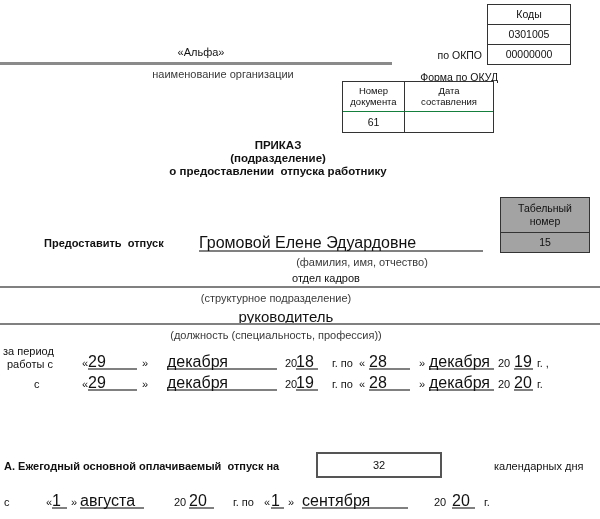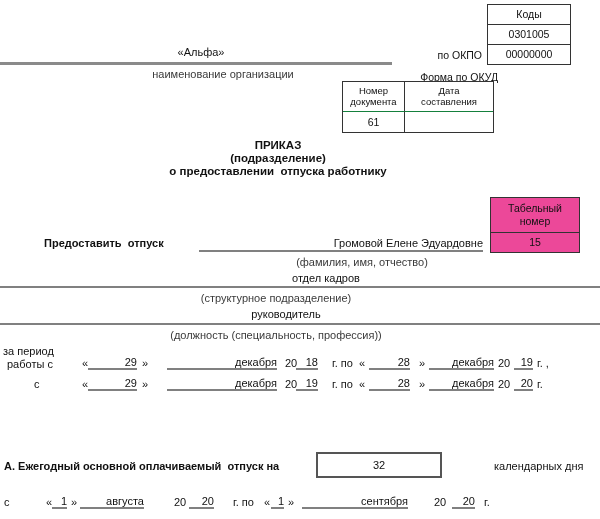--- a/index.html
+++ b/index.html
@@ -4,41 +4,41 @@
 <style>
   html,body{margin:0;padding:0;background:#fff;}
   .page{position:relative;width:600px;height:519px;background:#fff;overflow:hidden;
         font-family:"Liberation Sans", sans-serif;color:#111;}
   .abs{position:absolute;}
   .b{font-weight:bold;}
   .pre{white-space:pre;}
   .cx{position:absolute;transform:translateX(-50%);white-space:pre;}
   .cap{font-size:11px;color:#3a3a3a;white-space:nowrap;padding-left:42px;}
   .rt{position:absolute;font-size:11px;line-height:13px;white-space:pre;}
-  .useg{position:absolute;border-bottom:2px solid #808080;text-align:right;
-        font-size:11px;line-height:12px;height:12px;white-space:nowrap;}
+  .useg{position:absolute;border-bottom:2px solid #808080;text-align:left;
+        font-size:16px;line-height:12px;height:12px;white-space:nowrap;}
   .hline{position:absolute;height:3px;background:#8a8a8a;}
   .hline2{position:absolute;height:2px;background:#808080;}
   
   .kstack{position:absolute;left:487px;top:4px;width:84px;border-radius:17px;}
   .kcell{height:19px;border:1px solid #333;margin-top:-1px;text-align:center;
          font-size:10.5px;line-height:19px;background:#fff;}
   .kcell:first-child{margin-top:0;}
   .rlabel{position:absolute;width:182px;text-align:right;font-size:10.5px;line-height:12px;}
   
   .dtable{position:absolute;left:342px;top:81px;border:1px solid #333;display:grid;
           grid-template-columns:62px 88px;background:#fff;}
   .dth{font-size:9.5px;line-height:11px;text-align:center;border-bottom:1px solid #15803d;
        box-sizing:border-box;height:30px;padding-top:3px;}
   .dth.c1{border-right:1px solid #333;padding-left:4px;padding-right:4px;}
   .dth.c2{padding-left:10px;padding-right:10px;}
   .dtd{font-size:10.5px;line-height:20px;height:20px;text-align:center;}
   .dtd.c1{border-right:1px solid #333;}
   
-  .tbox{position:absolute;left:490px;top:197px;width:88px;border:1px solid #333;background:#ec4899;}
+  .tbox{position:absolute;left:500px;top:197px;width:88px;border:1px solid #333;background:#a3a3a3;}
   .thead{box-sizing:border-box;height:35px;border-bottom:1px solid #333;text-align:center;
          font-size:10.5px;line-height:13px;padding:4px 12px 0 12px;}
   .tval{height:19px;line-height:19px;text-align:center;font-size:10.5px;}
   
   .abox{position:absolute;left:316px;top:452px;width:122px;height:22px;border:2px solid #555;
         text-align:center;font-size:11px;line-height:22px;background:#fff;}
 </style>
 </head>
 <body>
 
@@ -72,21 +72,21 @@
   </div>
 
   <div class="abs b pre" style="left:44px;top:237px;font-size:11px;">Предоставить  отпуск</div>
   <div class="useg" style="left:199px;top:236px;width:284px;height:14px;line-height:14px;">Громовой Елене Эдуардовне</div>
   <div class="cx cap" style="left:341px;top:256px;">(фамилия, имя, отчество)</div>
 
   <div class="cx" style="left:292px;top:272px;font-size:11px;margin-left:34px;">отдел кадров</div>
   <div class="hline2" style="left:0;top:286px;width:600px;"></div>
   <div class="cx cap" style="left:255px;top:292px;">(структурное подразделение)</div>
 
-  <div class="cx" style="left:286px;top:308px;font-size:11px;">руководитель</div>
+  <div class="cx" style="left:286px;top:308px;font-size:15px;">руководитель</div>
   <div class="hline2" style="left:0;top:323px;width:600px;"></div>
   <div class="cx cap" style="left:255px;top:329px;">(должность (специальность, профессия))</div>
 
   <div class="rt" style="left:3px;top:345px;">за период</div>
   <div class="rt" style="left:7px;top:358px;">работы с</div>
   <div class="rt" style="left:82px;top:357px;">«</div>
   <div class="useg" style="left:88px;top:356px;width:49px;">29</div>
   <div class="rt" style="left:142px;top:357px;">»</div>
   <div class="useg" style="left:167px;top:356px;width:110px;">декабря</div>
   <div class="rt" style="left:285px;top:357px;">20</div>

